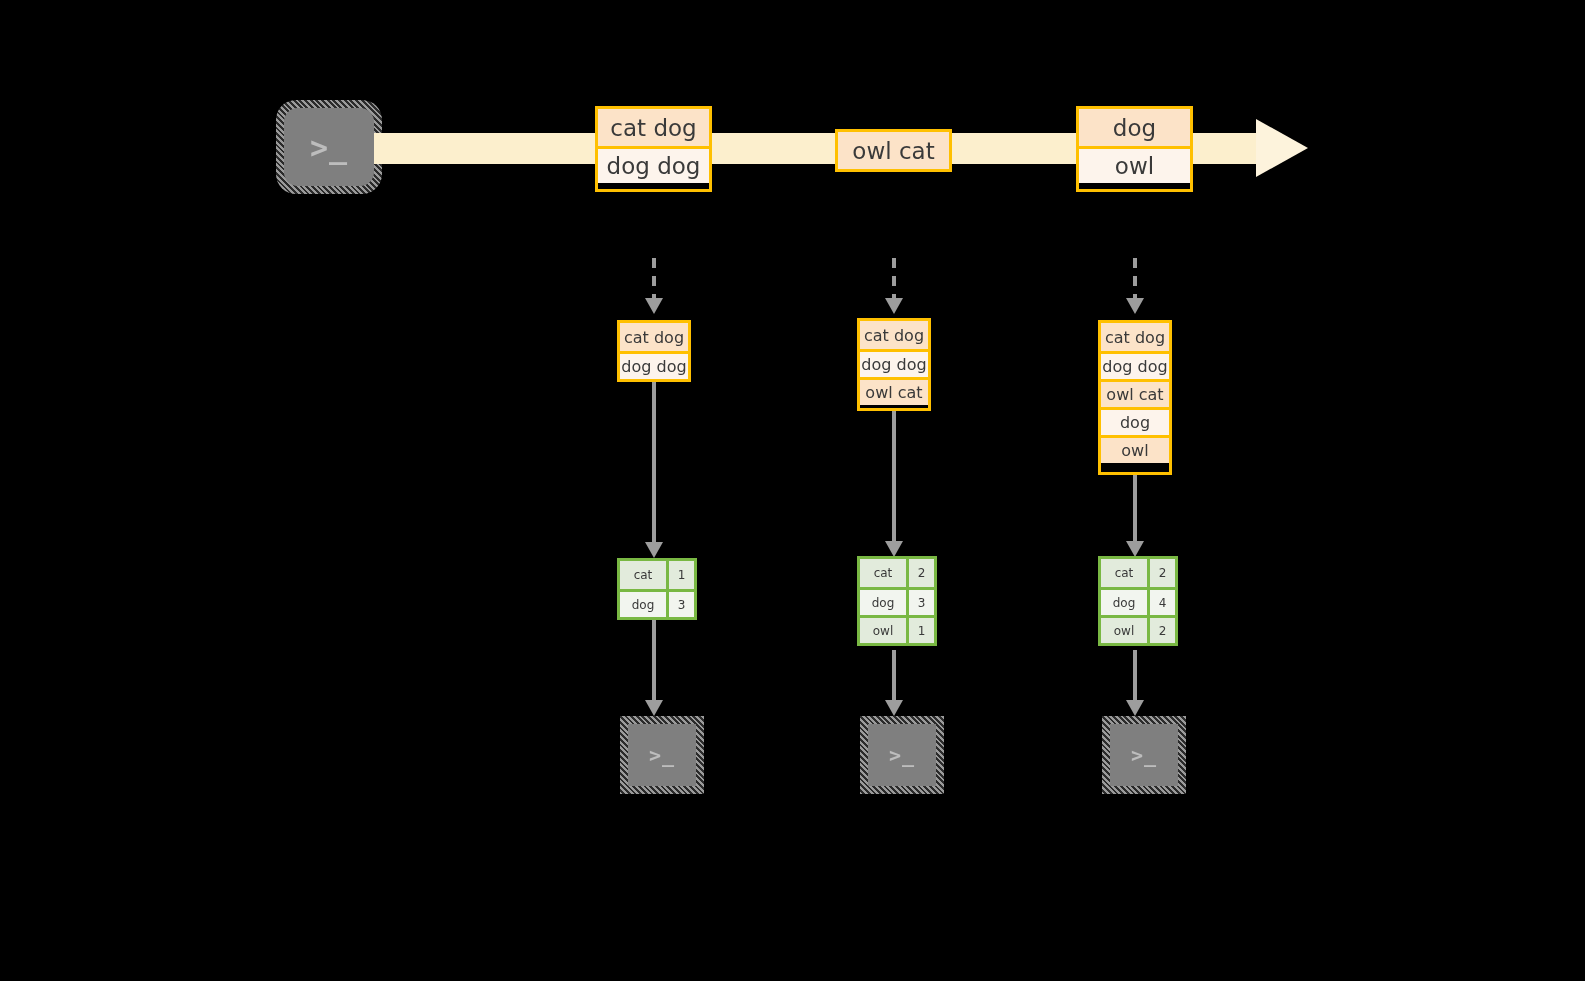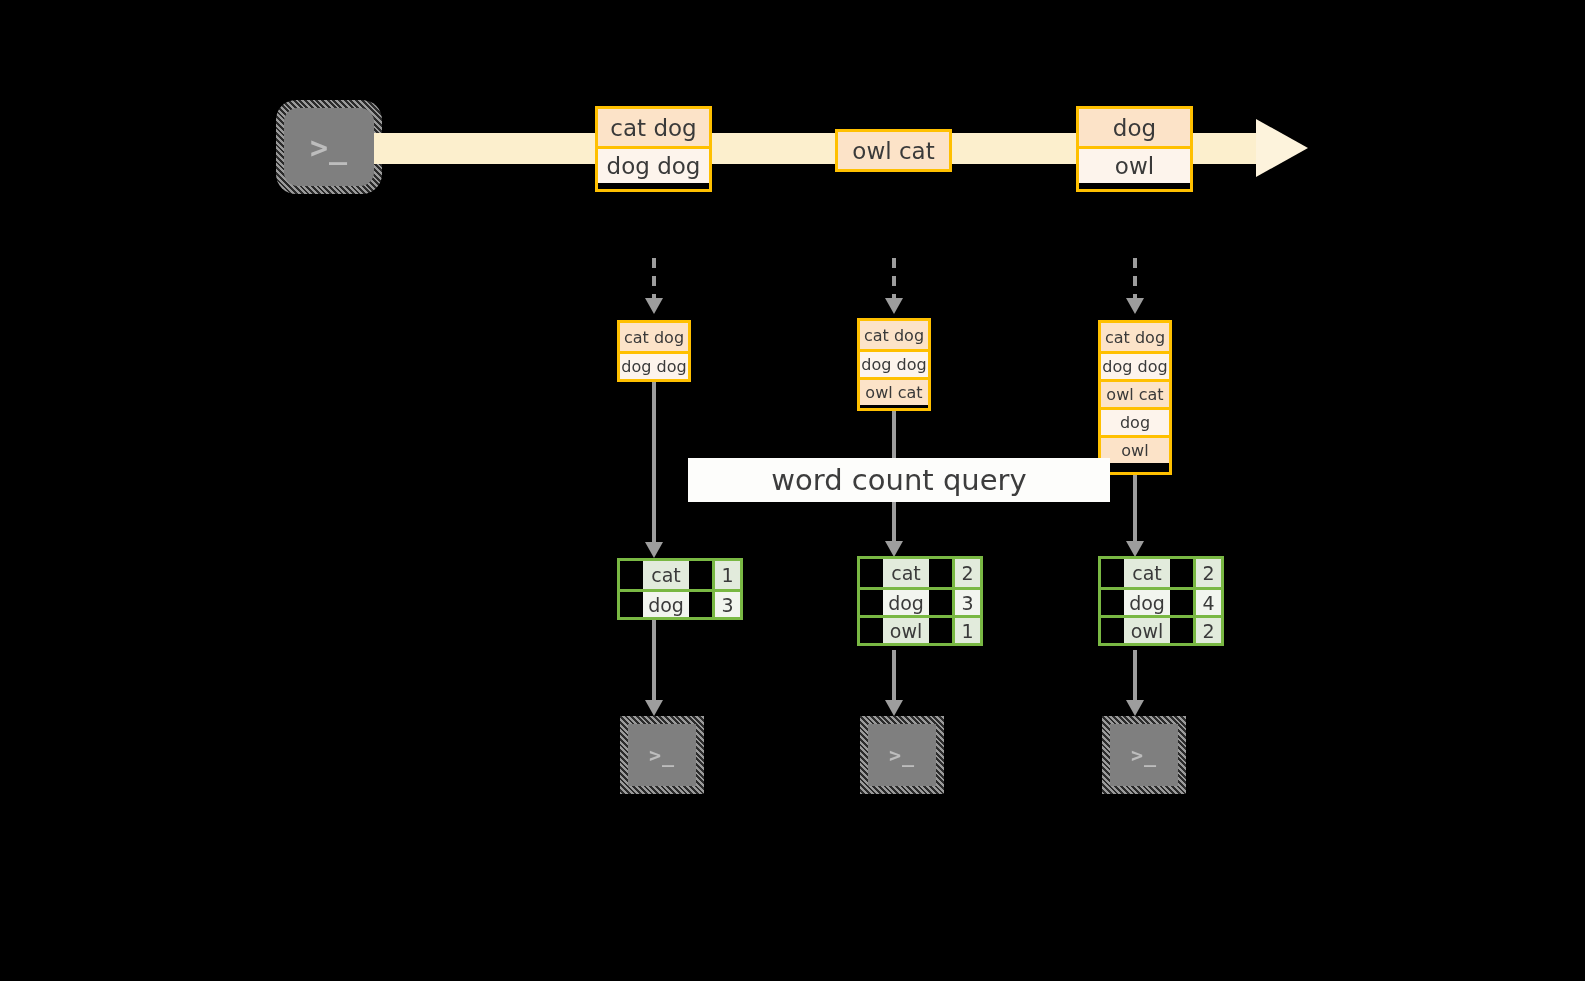--- a/index.html
+++ b/index.html
@@ -45,21 +45,21 @@
   .rec.small{border-width:3px;}
   .rec.small .row{height:28px;font-size:16px;}
   .rec.small .row + .row{border-top:3px solid #ffc000;}
 
   
   .gtab{position:absolute;border:3px solid #79b843;box-sizing:border-box;
         display:flex;flex-direction:column;}
   .gtab .grow{display:flex;height:28px;box-sizing:border-box;}
   .gtab .grow + .grow{border-top:3px solid #79b843;}
   .gtab .gcell{display:flex;align-items:center;justify-content:center;
-        font-size:19px;color:#3a3a3a;box-sizing:border-box;margin-left:23px;}
+        font-size:12px;color:#3a3a3a;box-sizing:border-box;}
   .gtab .gcell.k{width:46px;}
   .gtab .gcell.v{width:28px;border-left:3px solid #79b843;}
   .gtab .grow.dark .gcell{background:#e2ebdc;}
   .gtab .grow.light .gcell{background:#f2f5ef;}
 
   
   .garrow{position:absolute;}
   .garrow .shaft{position:absolute;left:0;top:0;width:4px;background:#9d9d9d;}
   .garrow .shaft.dashed{background:repeating-linear-gradient(to bottom,
         #9d9d9d 0 10px,transparent 10px 18px);}
@@ -218,17 +218,14 @@
     <div class="shaft" style="height:52px;"></div>
     <div class="tip" style="top:50px;left:-7px;"></div>
   </div>
 
   <div class="term" style="left:1102px;top:716px;width:68px;height:62px;">
     <div class="hatch"></div>
     <div class="inner"></div>
     <div class="glyph" style="font-size:20px;">&gt;_</div>
   </div>
 
-  <div id="queryLabel">
-    <span>word count query</span>
-  </div>
 
 </div>
 
 </body></html>

